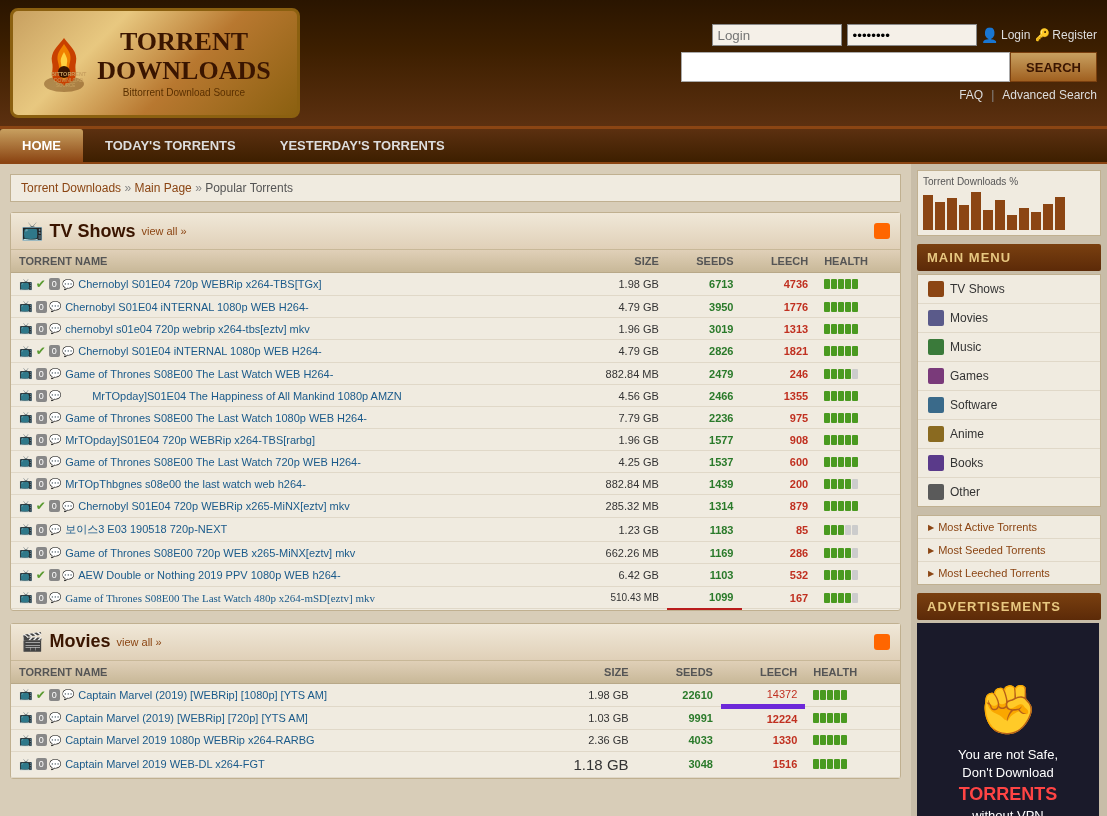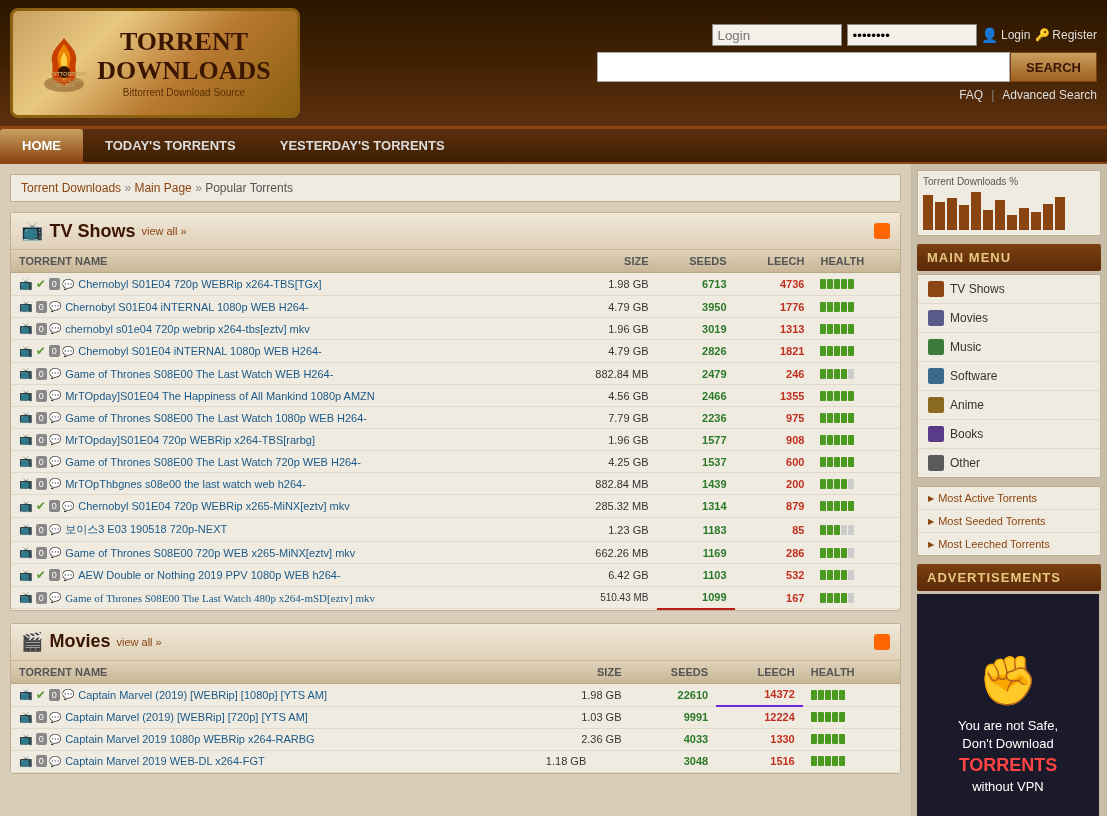--- a/index.html
+++ b/index.html
@@ -74,21 +74,21 @@
       <input id="pass-input" type="password" value="••••••••" style="width: 130px; height: 22px; border: 1px solid rgb(136, 136, 136); padding: 2px 5px; background: rgb(245, 240, 232);">
       <button style="background:none;border:none;cursor:pointer;color:#ddd;font-size:12px;display:flex;align-items:center;gap:2px;">
         <span style="font-size:14px;">👤</span>
         <span>Login</span>
       </button>
       <button style="background:none;border:none;cursor:pointer;color:#ddd;font-size:12px;display:flex;align-items:center;gap:2px;">
         <span style="font-size:12px;">🔑</span>
         <span>Register</span>
       </button>
     </div>
-    <div id="search-bar" style="display:flex;width:500px;">
+    <div id="search-bar" style="display:flex;width:416px;">
       <input id="search-input" type="text" style="flex: 1 1 0%; height: 30px; border: 1px solid rgb(170, 170, 170); padding: 2px 8px; background: rgb(255, 255, 255);">
       <button style="background:linear-gradient(180deg,#c8a060 0%,#a06020 100%);border:1px solid #7a4010;color:#3a1500;font-weight:bold;padding:0 15px;cursor:pointer;height:30px;font-size:13px;">SEARCH</button>
     </div>
     <div id="faq-bar" style="display:flex;gap:8px;align-items:center;color:#ccc;font-size:12px;align-self:flex-end;">
       <a href="#" style="color:#ddd;text-decoration:none;">FAQ</a>
       <span style="color:#888;">|</span>
       <a href="#" style="color:#ddd;text-decoration:none;">Advanced Search</a>
     </div>
   </div>
 </div>
@@ -246,21 +246,21 @@
                 </div>
               </td>
     </tr>
             <tr style="">
       <td style="padding:4px 8px;border-bottom:1px solid #e0d8c8;font-size:11px;vertical-align:middle;">
         <div style="display:flex;align-items:center;gap:3px;">
           <span style="color:#cc4400;font-size:11px;flex-shrink:0;">📺</span>
 
           <span style="background:#888;color:#fff;font-size:9px;padding:1px 3px;border-radius:2px;">0</span>
           <span style="color:#888;font-size:10px;">💬</span>
-          <a href="#" style="color:#1a5a8a;text-decoration:none;font-size:11px;">MrTOpday]S01E04 The Happiness of All Mankind 1080p AMZN</a>
+          <a href="#" style="color:#1a5a8a;text-decoration:none;font-size:11px;margin-left:27px;">MrTOpday]S01E04 The Happiness of All Mankind 1080p AMZN</a>
         </div>
       </td>
       <td style="padding:4px 8px;border-bottom:1px solid #e0d8c8;font-size:11px;text-align:right;white-space:nowrap;">4.56 GB</td>
       <td style="padding:4px 8px;border-bottom:1px solid #e0d8c8;font-size:11px;text-align:right;color:#2a7a2a;font-weight:bold;">2466</td>
       <td style="padding:4px 8px;border-bottom:1px solid #e0d8c8;font-size:11px;text-align:right;color:#c03020;font-weight:bold;">1355</td>
       <td style="padding:4px 8px;border-bottom:1px solid #e0d8c8;font-size:11px;">
                 <div style="display:flex;gap:1px;align-items:center;">
                   <div style="width:6px;height:10px;background:#4a9a20;border-radius:1px;"></div>
                   <div style="width:6px;height:10px;background:#4a9a20;border-radius:1px;"></div>
                   <div style="width:6px;height:10px;background:#4a9a20;border-radius:1px;"></div>
@@ -505,21 +505,21 @@
         <div style="display:flex;align-items:center;gap:3px;">
           <span style="color:#cc4400;font-size:11px;flex-shrink:0;">📺</span>
           <span style="color:#5a9a30;font-size:12px;">✔</span>
           <span style="background:#888;color:#fff;font-size:9px;padding:1px 3px;border-radius:2px;">0</span>
           <span style="color:#888;font-size:10px;">💬</span>
           <a href="#" style="color:#1a5a8a;text-decoration:none;font-size:11px;">Captain Marvel (2019) [WEBRip] [1080p] [YTS AM]</a>
         </div>
       </td>
       <td style="padding:4px 8px;border-bottom:1px solid #e0d8c8;font-size:11px;text-align:right;white-space:nowrap;">1.98 GB</td>
       <td style="padding:4px 8px;border-bottom:1px solid #e0d8c8;font-size:11px;text-align:right;color:#2a7a2a;font-weight:bold;">22610</td>
-      <td style="padding:4px 8px;border-bottom:2px solid #6d28d9;font-size:11px;text-align:right;color:#c03020;font-weight:bold;">14372</td>
+      <td style="padding:4px 8px;border-bottom:5px solid #6d28d9;font-size:11px;text-align:right;color:#c03020;font-weight:normal;">14372</td>
       <td style="padding:4px 8px;border-bottom:1px solid #e0d8c8;font-size:11px;">
                 <div style="display:flex;gap:1px;align-items:center;">
                   <div style="width:6px;height:10px;background:#4a9a20;border-radius:1px;"></div>
                   <div style="width:6px;height:10px;background:#4a9a20;border-radius:1px;"></div>
                   <div style="width:6px;height:10px;background:#4a9a20;border-radius:1px;"></div>
                   <div style="width:6px;height:10px;background:#4a9a20;border-radius:1px;"></div>
                   <div style="width:6px;height:10px;background:#4a9a20;border-radius:1px;"></div>
                 </div>
               </td>
     </tr>
@@ -572,21 +572,21 @@
             <tr style="">
       <td style="padding:4px 8px;border-bottom:1px solid #e0d8c8;font-size:11px;vertical-align:middle;">
         <div style="display:flex;align-items:center;gap:3px;">
           <span style="color:#cc4400;font-size:11px;flex-shrink:0;">📺</span>
 
           <span style="background:#888;color:#fff;font-size:9px;padding:1px 3px;border-radius:2px;">0</span>
           <span style="color:#888;font-size:10px;">💬</span>
           <a href="#" style="color:#1a5a8a;text-decoration:none;font-size:11px;">Captain Marvel 2019 WEB-DL x264-FGT</a>
         </div>
       </td>
-      <td style="padding:4px 8px;border-bottom:1px solid #e0d8c8;font-size:11px;white-space:nowrap;">1.18 GB</td>
+      <td style="padding:4px 8px;border-bottom:1px solid #e0d8c8;font-size:15px;text-align:right;white-space:nowrap;">1.18 GB</td>
       <td style="padding:4px 8px;border-bottom:1px solid #e0d8c8;font-size:11px;text-align:right;color:#2a7a2a;font-weight:bold;">3048</td>
       <td style="padding:4px 8px;border-bottom:1px solid #e0d8c8;font-size:11px;text-align:right;color:#c03020;font-weight:bold;">1516</td>
       <td style="padding:4px 8px;border-bottom:1px solid #e0d8c8;font-size:11px;">
                 <div style="display:flex;gap:1px;align-items:center;">
                   <div style="width:6px;height:10px;background:#4a9a20;border-radius:1px;"></div>
                   <div style="width:6px;height:10px;background:#4a9a20;border-radius:1px;"></div>
                   <div style="width:6px;height:10px;background:#4a9a20;border-radius:1px;"></div>
                   <div style="width:6px;height:10px;background:#4a9a20;border-radius:1px;"></div>
                   <div style="width:6px;height:10px;background:#4a9a20;border-radius:1px;"></div>
                 </div>
@@ -627,20 +627,24 @@
         </a>
         <a href="#" style="display:flex;align-items:center;gap:6px;padding:6px 10px;border-bottom:1px solid #e0d8c8;cursor:pointer;text-decoration:none;color:#333;font-size:12px;">
           <span style="width:16px;height:16px;background:#5a5a8a;border-radius:2px;display:inline-block;flex-shrink:0;"></span>
           <span>Movies</span>
         </a>
         <a href="#" style="display:flex;align-items:center;gap:6px;padding:6px 10px;border-bottom:1px solid #e0d8c8;cursor:pointer;text-decoration:none;color:#333;font-size:12px;">
           <span style="width:16px;height:16px;background:#3a7a3a;border-radius:2px;display:inline-block;flex-shrink:0;"></span>
           <span>Music</span>
         </a>
         <a href="#" style="display:flex;align-items:center;gap:6px;padding:6px 10px;border-bottom:1px solid #e0d8c8;cursor:pointer;text-decoration:none;color:#333;font-size:12px;">
+          <span style="width:16px;height:16px;background:#7a3a7a;border-radius:2px;display:inline-block;flex-shrink:0;"></span>
+          <span>Games</span>
+        </a>
+        <a href="#" style="display:flex;align-items:center;gap:6px;padding:6px 10px;border-bottom:1px solid #e0d8c8;cursor:pointer;text-decoration:none;color:#333;font-size:12px;">
           <span style="width:16px;height:16px;background:#3a6a8a;border-radius:2px;display:inline-block;flex-shrink:0;"></span>
           <span>Software</span>
         </a>
         <a href="#" style="display:flex;align-items:center;gap:6px;padding:6px 10px;border-bottom:1px solid #e0d8c8;cursor:pointer;text-decoration:none;color:#333;font-size:12px;">
           <span style="width:16px;height:16px;background:#8a6a20;border-radius:2px;display:inline-block;flex-shrink:0;"></span>
           <span>Anime</span>
         </a>
         <a href="#" style="display:flex;align-items:center;gap:6px;padding:6px 10px;border-bottom:1px solid #e0d8c8;cursor:pointer;text-decoration:none;color:#333;font-size:12px;">
           <span style="width:16px;height:16px;background:#5a3a8a;border-radius:2px;display:inline-block;flex-shrink:0;"></span>
           <span>Books</span>

